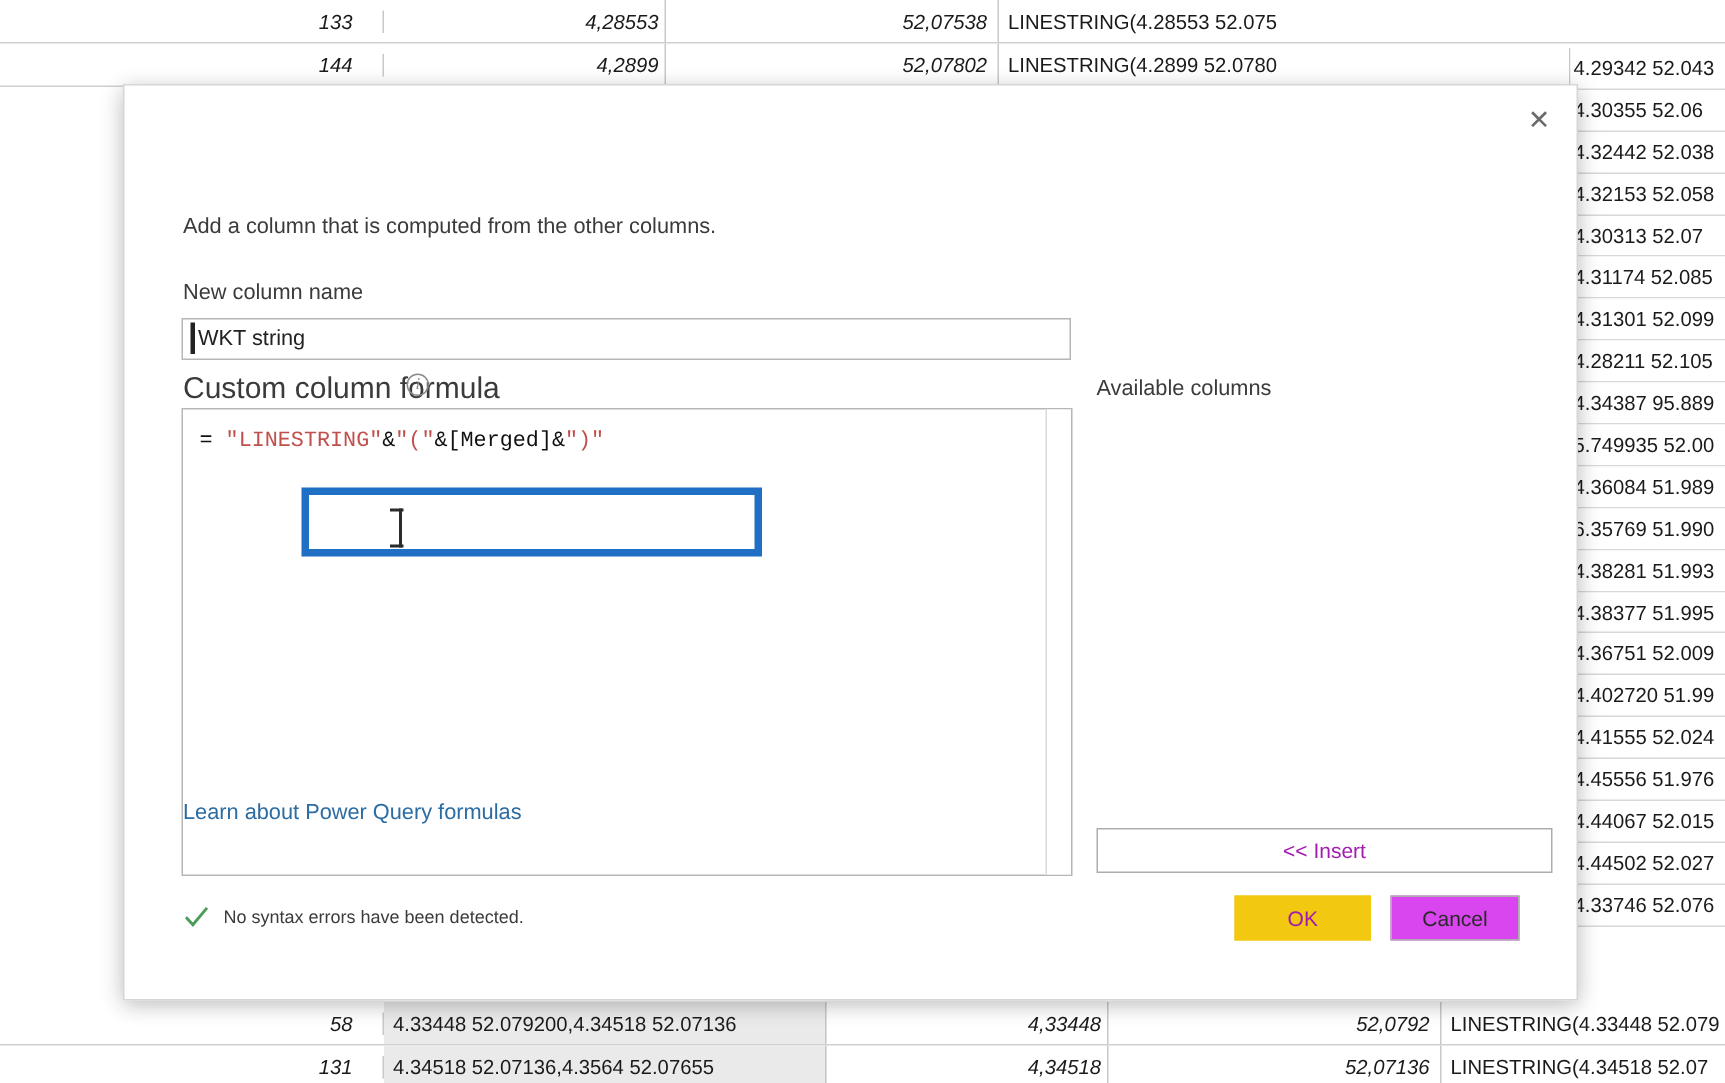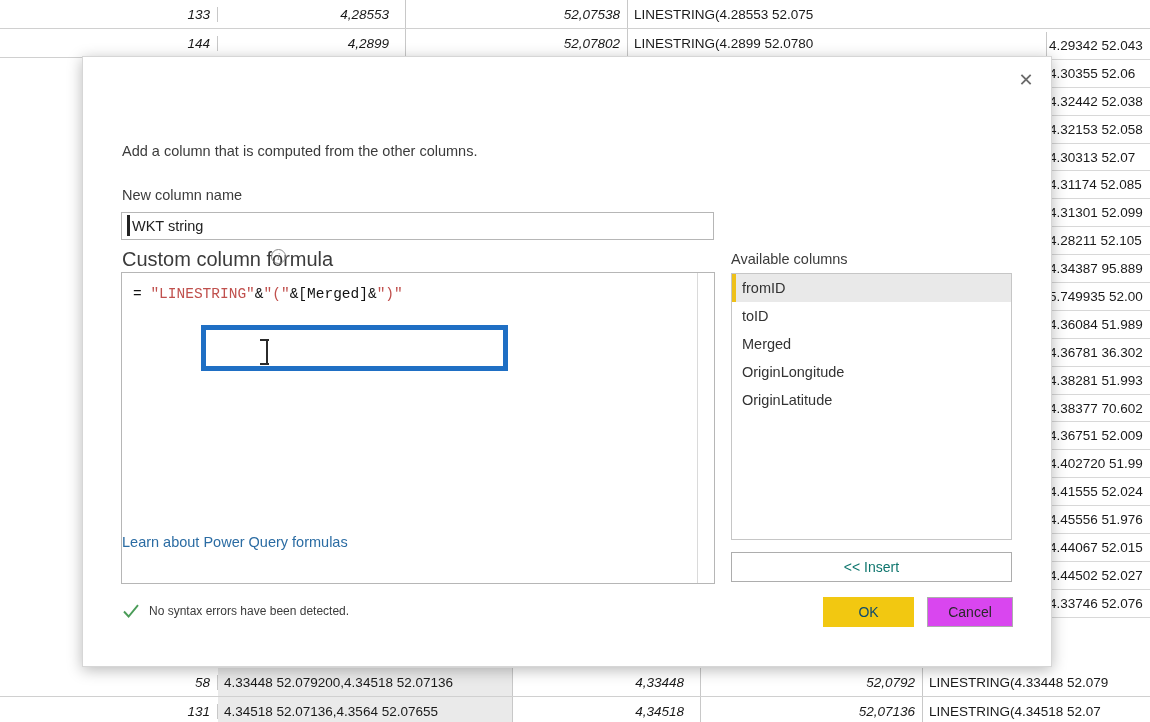--- a/index.html
+++ b/index.html
@@ -21,39 +21,39 @@
     left: 0; right: 0;
     height: 29px;
     border-bottom: 1px solid #d0d0d0;
     display: flex;
     align-items: center;
     font-size: 13.5px;
     color: #1a1a1a;
     white-space: nowrap;
   }
   .cell-idx {
-    width: 218px;
+    width: 256px;
     text-align: right;
-    padding-right: 7px;
+    padding-right: 20px;
     font-style: italic;
     border-right: 1px solid #c8c8c8;
   }
   .cell-merged {
     width: 295px;
     padding-left: 6px;
     background: #eaeaea;
     height: 100%;
     display: flex; align-items: center;
     border-right: 1px solid #c8c8c8;
     overflow: hidden;
   }
   .cell-lon {
     width: 188px;
     text-align: right;
-    padding-right: 16px;
+    padding-right: 4px;
     font-style: italic;
     border-right: 1px solid #c8c8c8;
     height: 100%;
     display: flex; align-items: center; justify-content: flex-end;
   }
   .cell-lat {
     width: 222px;
     text-align: right;
     padding-right: 7px;
     font-style: italic;
@@ -260,26 +260,26 @@
   }
   .avail-item.selected:before {
     content: "";
     position: absolute; left: 0; top: 0; bottom: 0;
     width: 4px; background: #eec01a;
   }
 
   .btn-insert {
     position: absolute;
     left: 648px; top: 495px;
-    width: 281px; height: 30px;
+    width: 304px; height: 30px;
     background: #fff;
     border: 1px solid #adadad;
     font-family: "Liberation Sans", sans-serif;
     font-size: 14px;
-    color: #0f766e;
+    color: #a21caf;
     cursor: pointer;
   }
 
   
   .status {
     position: absolute;
     left: 39px; top: 545px;
     display: flex; align-items: center;
     font-size: 12px;
     color: #3b3b3b;
@@ -290,21 +290,21 @@
     flex: 0 0 auto;
   }
   .btn-ok {
     position: absolute;
     left: 740px; top: 540px;
     width: 91px; height: 30px;
     background: #f2c811;
     border: 1px solid #f2c811;
     font-family: "Liberation Sans", sans-serif;
     font-size: 14px;
-    color: #0c4a6e;
+    color: #a21caf;
     cursor: pointer;
   }
   .btn-cancel {
     position: absolute;
     left: 844px; top: 540px;
     width: 86px; height: 30px;
     background: #d946ef;
     border: 1px solid #adadad;
     font-family: "Liberation Sans", sans-serif;
     font-size: 14px;
@@ -354,23 +354,23 @@
         <div class="side-cell">4.30355 52.06</div>
         <div class="side-cell">4.32442 52.038</div>
         <div class="side-cell">4.32153 52.058</div>
         <div class="side-cell">4.30313 52.07</div>
         <div class="side-cell">4.31174 52.085</div>
         <div class="side-cell">4.31301 52.099</div>
         <div class="side-cell">4.28211 52.105</div>
         <div class="side-cell">4.34387 95.889</div>
         <div class="side-cell">5.749935 52.00</div>
         <div class="side-cell">4.36084 51.989</div>
-        <div class="side-cell">4.36781 36.302</div>
+        <div class="side-cell">6.35769 51.990</div>
         <div class="side-cell">4.38281 51.993</div>
-        <div class="side-cell">4.38377 70.602</div>
+        <div class="side-cell">4.38377 51.995</div>
         <div class="side-cell">4.36751 52.009</div>
         <div class="side-cell">4.402720 51.99</div>
         <div class="side-cell">4.41555 52.024</div>
         <div class="side-cell">4.45556 51.976</div>
         <div class="side-cell">4.44067 52.015</div>
         <div class="side-cell">4.44502 52.027</div>
         <div class="side-cell">4.33746 52.076</div>
       </div>
   </div>
 
@@ -393,27 +393,20 @@
     </div>
 
     <div class="ibeam">
         <i></i>
       </div>
     <div class="highlight-rect"></div>
 
     <a class="link-learn">Learn about Power Query formulas</a>
 
     <div class="lbl-avail">Available columns</div>
-    <div class="avail-box" id="avail-box">
-        <div class="avail-item selected">fromID</div>
-        <div class="avail-item">toID</div>
-        <div class="avail-item">Merged</div>
-        <div class="avail-item">OriginLongitude</div>
-        <div class="avail-item">OriginLatitude</div>
-      </div>
 
     <button class="btn-insert">&lt;&lt; Insert</button>
 
     <div class="status">
       <svg class="check-icon" viewBox="0 0 18 18">
         <polyline points="2,9.5 6.6,14.5 16,3.2" fill="none" stroke="#4a9c58" stroke-width="1.9"></polyline>
       </svg>
       <span>No syntax errors have been detected.</span>
     </div>
 

